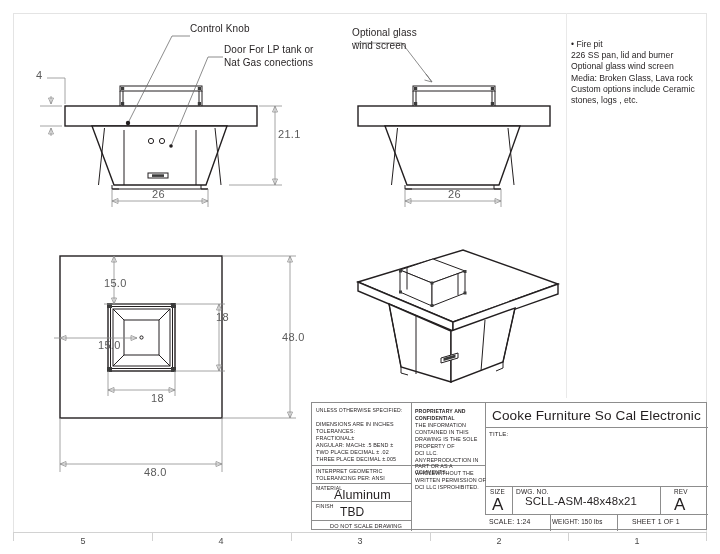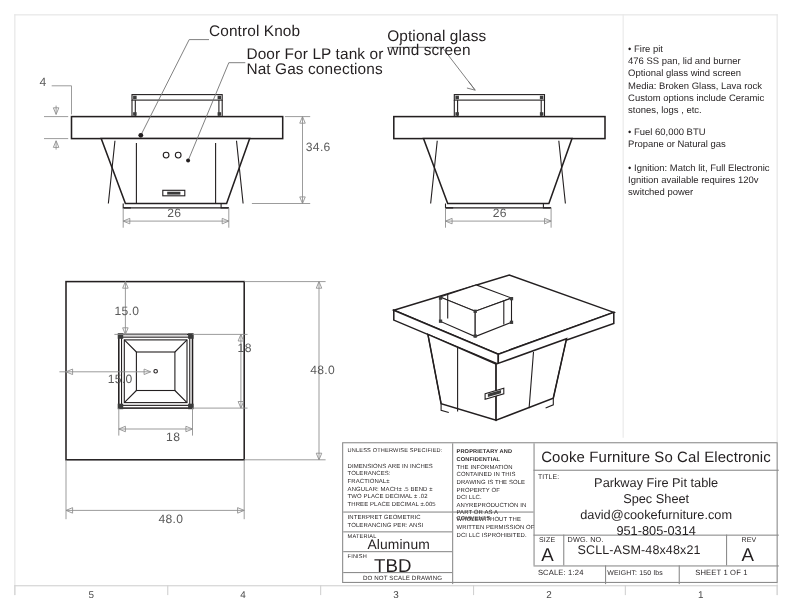--- a/index.html
+++ b/index.html
@@ -17,21 +17,21 @@
   
   .spec-col{
     position:absolute;left:571px;top:12px;width:140px;
     font-size:8.6px;line-height:11.2px;color:#231f20;
   }
   .spec-col p{margin:0 0 0 0;white-space:pre-line;}
   .spec-col .gap{height:9px;}
   .spec-divider{position:absolute;left:566px;top:13px;width:1px;height:385px;background:#e9e9e9;}
 
   
-  .anno{position:absolute;font-size:14px;color:#231f20;line-height:13px;white-space:pre-line;letter-spacing:.1px;}
+  .anno{position:absolute;font-size:10px;color:#231f20;line-height:13px;white-space:pre-line;letter-spacing:.1px;}
   .dim{position:absolute;font-size:11px;color:#5a5a5a;letter-spacing:.3px;}
 
   svg{display:block;overflow:visible;}
   .ln{stroke:#231f20;stroke-width:1;fill:none;}
   .ln-th{stroke:#231f20;stroke-width:1.4;fill:none;}
   .dimln{stroke:#8e8e8e;stroke-width:.8;fill:none;}
   .lead{stroke:#6f6f6f;stroke-width:.8;fill:none;}
   .fillw{fill:#ffffff;}
   .fillg{fill:#3b3b3b;}
 
@@ -62,29 +62,26 @@
   <div class="frame-v"></div>
   <div class="frame-h"></div>
   <div class="frame-r"></div>
 
   <div class="spec-divider"></div>
   <div class="spec-col">
     <div class="gap"></div>
     <div class="gap"></div>
     <div class="gap"></div>
     <p>• Fire pit
-476 SS pan, lid and burner
+226 SS pan, lid and burner
 Optional glass wind screen
 Media: Broken Glass, Lava rock
 Custom options include Ceramic stones, logs , etc.</p>
     <div class="gap"></div>
-    <p>• Fuel 60,000 BTU
-Propane or Natural gas</p>
-    <div class="gap"></div>
-    <p>• Ignition: Match lit, Full Electronic Ignition available requires 120v switched power</p>
+    <div class="gap"></div>
   </div>
 
   <div>
     <svg style="position:absolute;left:20px;top:18px;" width="280" height="190" viewBox="0 0 280 190">
 
       <rect class="ln-th fillw" x="45" y="88" width="192" height="20"></rect>
 
       <path class="ln" d="M103 72 L103 88 M179 72 L179 88"></path>
       <rect class="ln fillw" x="100" y="68" width="82" height="5"></rect>
       <path class="ln" d="M100 73 L100 88 M182 73 L182 88"></path>
@@ -129,21 +126,21 @@
       <path class="dimln" d="M92 183 L188 183"></path>
       <path class="dimln" d="M92 183 L98 180.5 L98 185.5 Z" fill="#8e8e8e"></path>
       <path class="dimln" d="M188 183 L182 180.5 L182 185.5 Z" fill="#8e8e8e"></path>
     </svg>
 
     <div class="anno" style="left:190px;top:22px;">Control Knob</div>
     <div class="anno" style="left:224px;top:43px;">Door For LP tank or
 Nat Gas conections</div>
 
     <div class="dim" style="left:36px;top:69px;">4</div>
-    <div class="dim" style="left:278px;top:128px;">34.6</div>
+    <div class="dim" style="left:278px;top:128px;">21.1</div>
     <div class="dim" style="left:152px;top:188px;">26</div>
   </div>
 
   <div>
     <svg style="position:absolute;left:340px;top:18px;" width="230" height="190" viewBox="0 0 230 190">
 
       <rect class="ln-th fillw" x="18" y="88" width="192" height="20"></rect>
 
       <path class="ln" d="M76 72 L76 88 M152 72 L152 88"></path>
       <rect class="ln fillw" x="73" y="68" width="82" height="5"></rect>
@@ -288,38 +285,34 @@
 TOLERANCES:
 FRACTIONAL±
 ANGULAR: MACH±  .5   BEND ±
 TWO PLACE DECIMAL     ± .02
 THREE PLACE DECIMAL   ±.005</div>
     <div class="tiny" style="left:4px;top:65px;width:94px;">INTERPRET GEOMETRIC
 TOLERANCING PER: ANSI</div>
     <div class="lbl lbl-n" style="left:4px;top:82px;">MATERIAL</div>
     <div class="mid" style="left:22px;top:84.5px;font-size:12.6px;">Aluminum</div>
     <div class="lbl lbl-n" style="left:4px;top:100px;">FINISH</div>
-    <div class="mid" style="left:28px;top:102px;font-size:17px;">TBD</div>
+    <div class="mid" style="left:28px;top:102px;font-size:12px;">TBD</div>
     <div class="tiny" style="left:18px;top:120px;font-size:5.6px;">DO NOT SCALE DRAWING</div>
 
     <div class="lbl" style="left:103px;top:5px;width:70px;">PROPRIETARY AND CONFIDENTIAL</div>
     <div class="tiny" style="left:103px;top:19px;width:72px;">THE INFORMATION CONTAINED IN THIS
 DRAWING IS THE SOLE PROPERTY OF
 DCI LLC.  ANYREPRODUCTION IN
 PART OR AS A WHOLEWITHOUT THE
 WRITTEN PERMISSION OF
 DCI LLC ISPROHIBITED.</div>
     <div class="lbl lbl-n" style="left:103px;top:66px;">COMMENTS:</div>
 
     <div class="co-name" style="left:180px;top:5px;">Cooke Furniture So Cal Electronic</div>
     <div class="lbl lbl-n" style="left:177px;top:28px;font-size:6.2px;">TITLE:</div>
-    <div class="ttl" style="left:173px;top:30px;width:223px;">Parkway Fire Pit table
-Spec Sheet
-david@cookefurniture.com
-951-805-0314</div>
 
     <div class="lbl lbl-n" style="left:178px;top:86px;font-size:6.4px;">SIZE</div>
     <div class="sz" style="left:180px;top:92px;">A</div>
     <div class="lbl lbl-n" style="left:204px;top:86px;font-size:6.6px;">DWG.  NO.</div>
     <div class="mid" style="left:213px;top:92px;font-size:11.4px;">SCLL-ASM-48x48x21</div>
     <div class="lbl lbl-n" style="left:362px;top:86px;font-size:6.4px;">REV</div>
     <div class="sz" style="left:362px;top:92px;">A</div>
 
     <div class="lbl lbl-n" style="left:177px;top:116px;font-size:6.9px;">SCALE: 1:24</div>
     <div class="lbl lbl-n" style="left:240px;top:116px;font-size:6.3px;">WEIGHT: 150 lbs</div>

